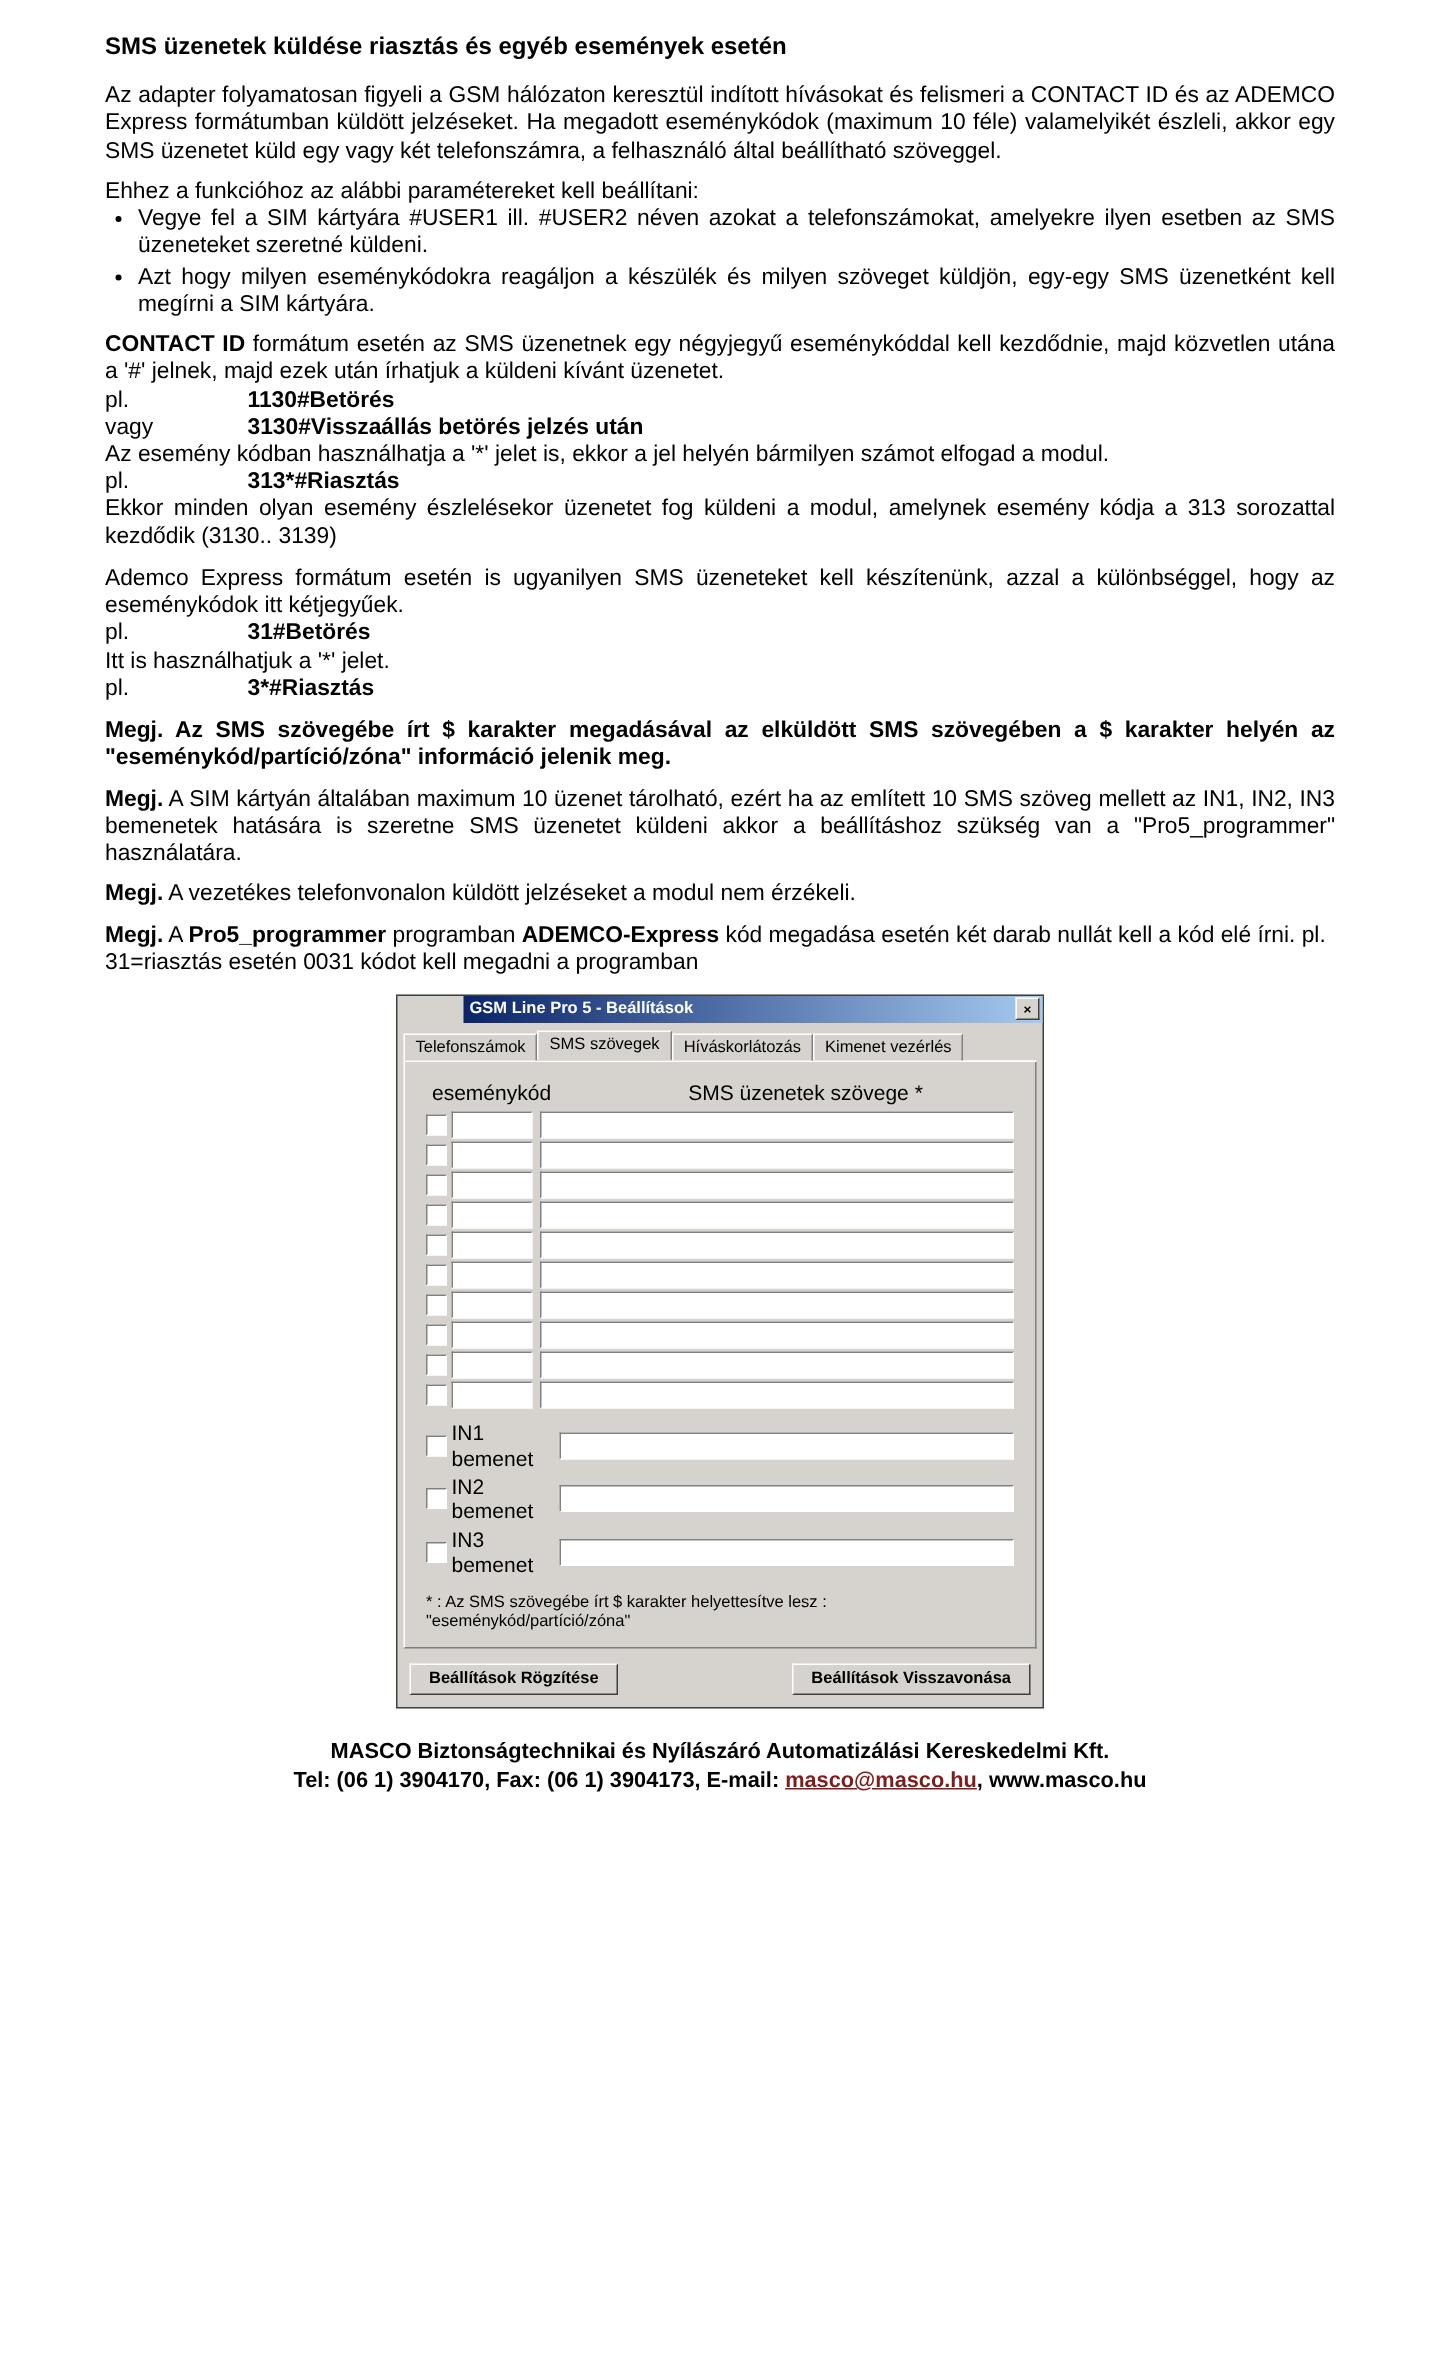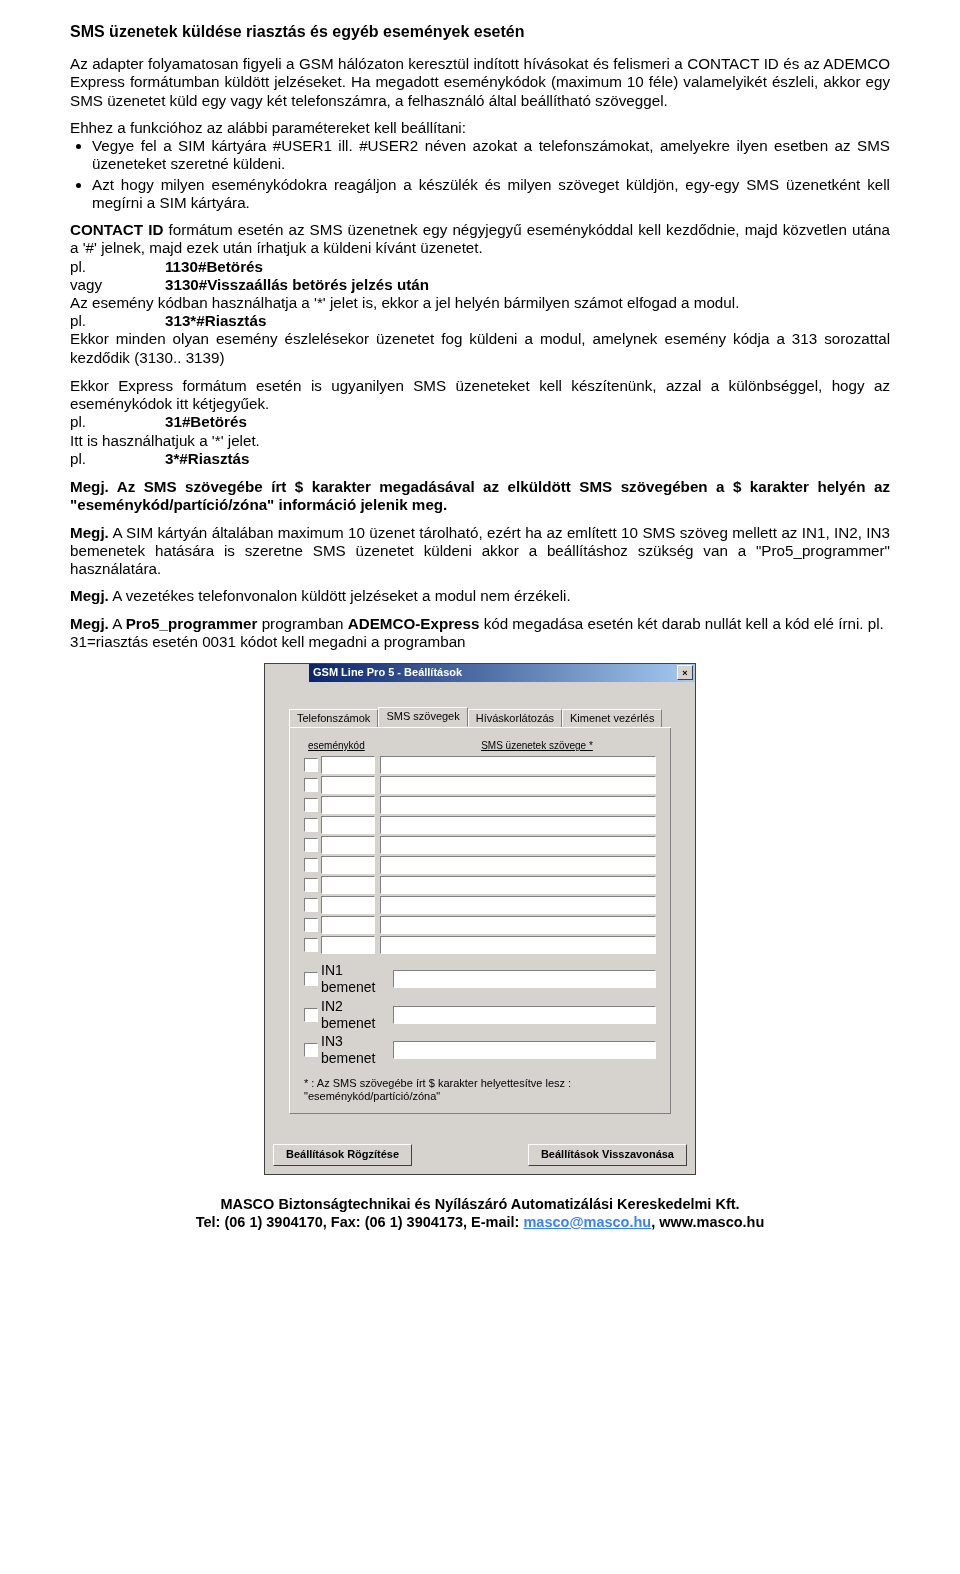--- a/index.html
+++ b/index.html
@@ -26,21 +26,21 @@
   .example-row { display: flex; }
   .example-row .pl { width: 95px; }
   .b { font-weight: bold; }
   .footer {
     margin-top: 20px;
     text-align: center;
     font-weight: bold;
     font-size: 14.5px;
     line-height: 1.28;
   }
-  .footer .mail { color: #3b82f6; text-decoration: underline; }
+  .footer .mail { color: #7f1d1d; text-decoration: underline; }
 
   
   .dialog-wrap {
     display: flex;
     justify-content: center;
     margin: 12px 0 8px 0;
   }
   .dialog {
     width: 430px;
     background: #d6d3ce;
@@ -66,21 +66,21 @@
     background: #d6d3ce;
     border-top: 1px solid #fff;
     border-left: 1px solid #fff;
     border-right: 1px solid #404040;
     border-bottom: 1px solid #404040;
     font-size: 9px;
     display: flex; align-items: center; justify-content: center;
     color: #000;
     font-weight: bold;
   }
-  .dialog-body { padding: 24px; }
+  .dialog-body { padding: 4px; }
   .tabs {
     display: flex;
     border-bottom: 1px solid #fff;
     position: relative;
     top: 1px;
   }
   .tab {
     background: #d6d3ce;
     border-top: 1px solid #fff;
     border-left: 1px solid #fff;
@@ -99,23 +99,22 @@
   .tab-panel {
     border-top: 1px solid #fff;
     border-left: 1px solid #fff;
     border-right: 1px solid #808080;
     border-bottom: 1px solid #808080;
     padding: 12px 14px 10px 14px;
     background: #d6d3ce;
   }
   .col-headers {
     display: flex;
-    font-size: 10px;
+    font-size: 14px;
     margin-bottom: 4px;
-    text-decoration: underline;
   }
   .col-headers .h1 { width: 110px; padding-left: 4px; }
   .col-headers .h2 { flex: 1; text-align: center; }
   .row {
     display: flex;
     margin-bottom: 2px;
     align-items: center;
   }
   .row .cb {
     width: 12px; height: 12px;
@@ -193,21 +192,21 @@
   </div>
   <p>Az esemény kódban használhatja a '*' jelet is, ekkor a jel helyén bármilyen számot elfogad a modul.</p>
   <div class="example-row">
     <span class="pl">pl.</span>
     <span class="b">313*#Riasztás</span>
   </div>
   <p>Ekkor minden olyan esemény észlelésekor üzenetet fog küldeni a modul, amelynek esemény kódja a 313 sorozattal kezdődik (3130.. 3139)</p>
 </div>
 
 <div class="indented-block">
-  <p>Ekkor Express formátum esetén is ugyanilyen SMS üzeneteket kell készítenünk, azzal a különbséggel, hogy az eseménykódok itt kétjegyűek.</p>
+  <p>Ademco Express formátum esetén is ugyanilyen SMS üzeneteket kell készítenünk, azzal a különbséggel, hogy az eseménykódok itt kétjegyűek.</p>
   <div class="example-row">
     <span class="pl">pl.</span>
     <span class="b">31#Betörés</span>
   </div>
   <p>Itt is használhatjuk a '*' jelet.</p>
   <div class="example-row">
     <span class="pl">pl.</span>
     <span class="b">3*#Riasztás</span>
   </div>
   <div class="example-row">

